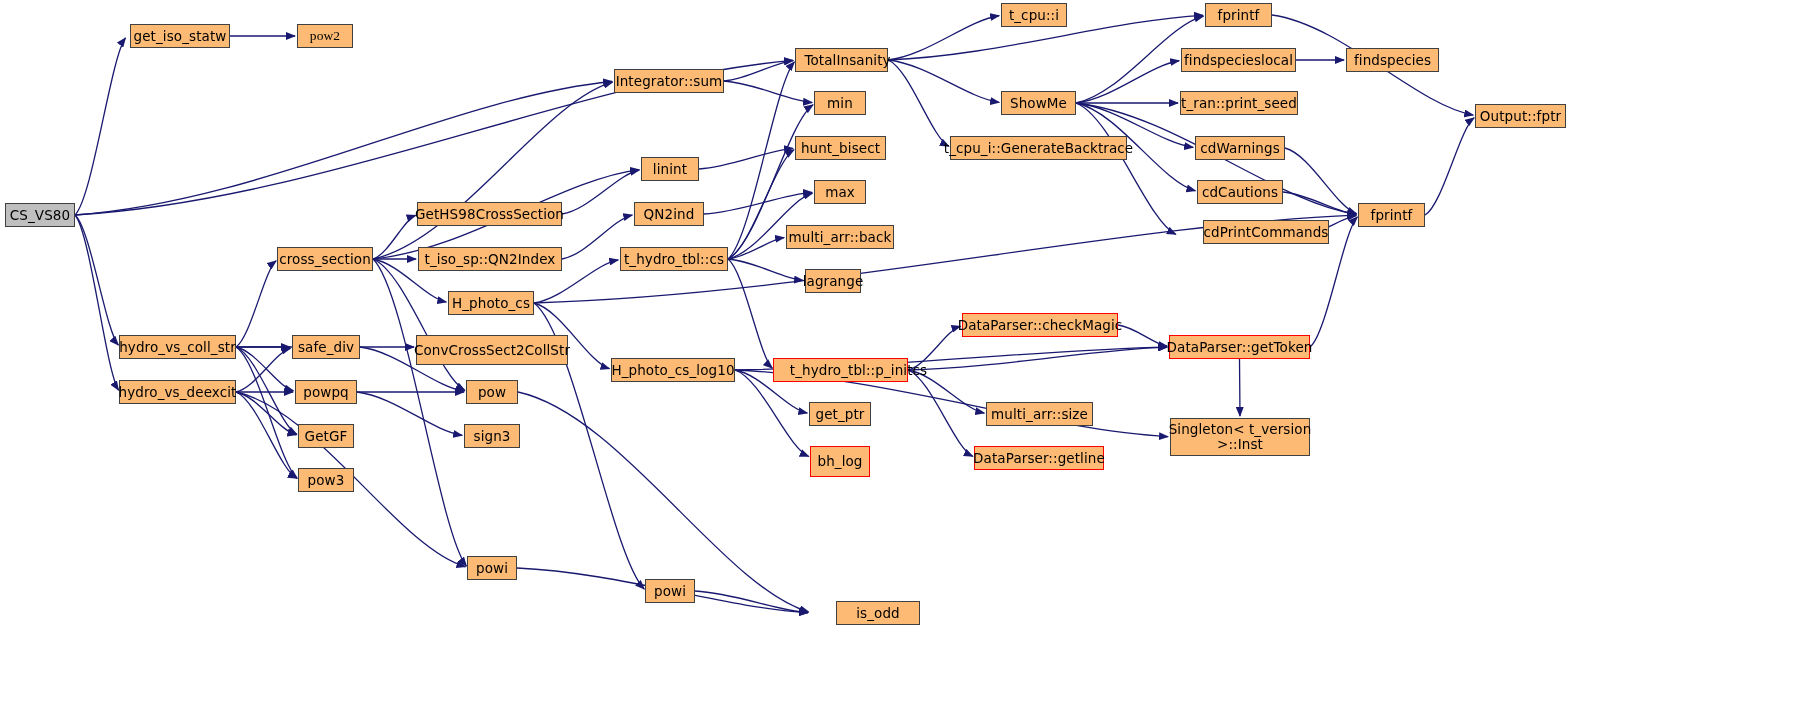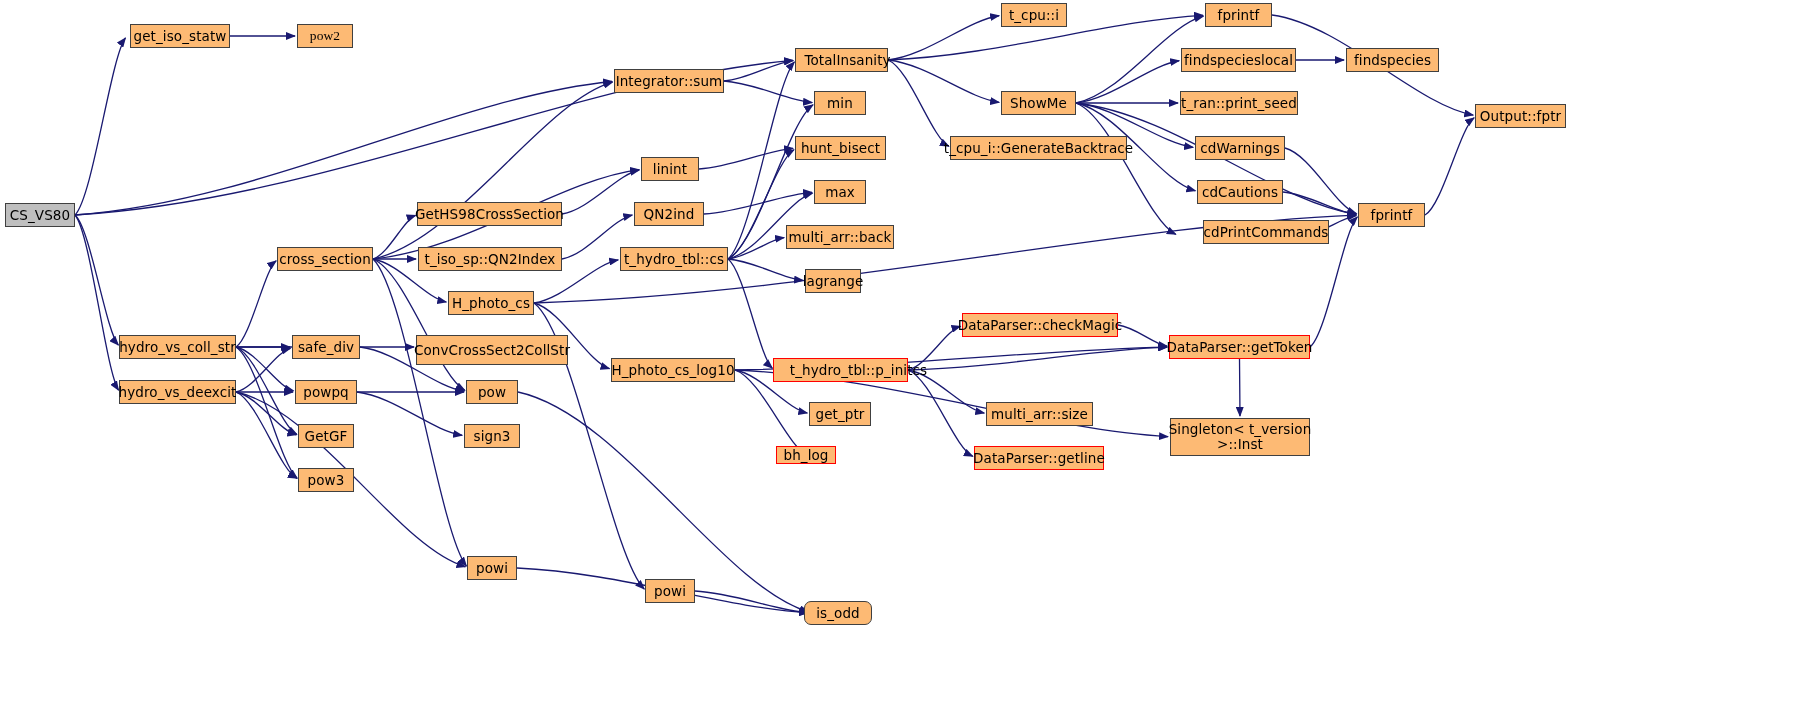--- a/index.html
+++ b/index.html
@@ -168,24 +168,24 @@
       <div class="node" style="left: 119px; top: 335px; width: 117px; height: 24px;">hydro_vs_coll_str</div>
       <div class="node" style="left: 119px; top: 380px; width: 117px; height: 24px;">hydro_vs_deexcit</div>
       <div class="node" style="left: 292px; top: 335px; width: 68px; height: 24px;">safe_div</div>
       <div class="node" style="left: 295px; top: 380px; width: 62px; height: 24px;">powpq</div>
       <div class="node" style="left: 298px; top: 424px; width: 56px; height: 24px;">GetGF</div>
       <div class="node" style="left: 298px; top: 468px; width: 56px; height: 24px;">pow3</div>
       <div class="node" style="left: 466px; top: 380px; width: 52px; height: 24px;">pow</div>
       <div class="node" style="left: 464px; top: 424px; width: 56px; height: 24px;">sign3</div>
       <div class="node" style="left: 467px; top: 556px; width: 50px; height: 24px;">powi</div>
       <div class="node" style="left: 645px; top: 579px; width: 50px; height: 24px;">powi</div>
-      <div class="node" style="left: 804px; top: 601px; width: 68px; height: 24px; border-radius: 7px;">is_odd</div>
+      <div class="node" style="left: 836px; top: 601px; width: 84px; height: 24px;">is_odd</div>
       <div class="node" style="left: 611px; top: 358px; width: 124px; height: 24px;">H_photo_cs_log10</div>
       <div class="node" style="left: 809px; top: 402px; width: 62px; height: 24px;">get_ptr</div>
-      <div class="node red" style="left: 776px; top: 446px; width: 60px; height: 18px;">bh_log</div>
+      <div class="node red" style="left: 810px; top: 446px; width: 60px; height: 31px;">bh_log</div>
       <div class="node red" style="left: 773px; top: 358px; width: 135px; height: 24px; padding-left: 36px;">t_hydro_tbl::p_initcs</div>
       <div class="node red" style="left: 962px; top: 313px; width: 156px; height: 24px;">DataParser::checkMagic</div>
       <div class="node" style="left: 986px; top: 402px; width: 107px; height: 24px;">multi_arr::size</div>
       <div class="node red" style="left: 974px; top: 446px; width: 130px; height: 24px;">DataParser::getline</div>
       <div class="node red" style="left: 1169px; top: 335px; width: 141px; height: 24px;">DataParser::getToken</div>
       <div class="node" style="left: 1170px; top: 418px; width: 140px; height: 38px;">Singleton&lt; t_version
 &gt;::Inst</div>
     </div>
 </div>
 

